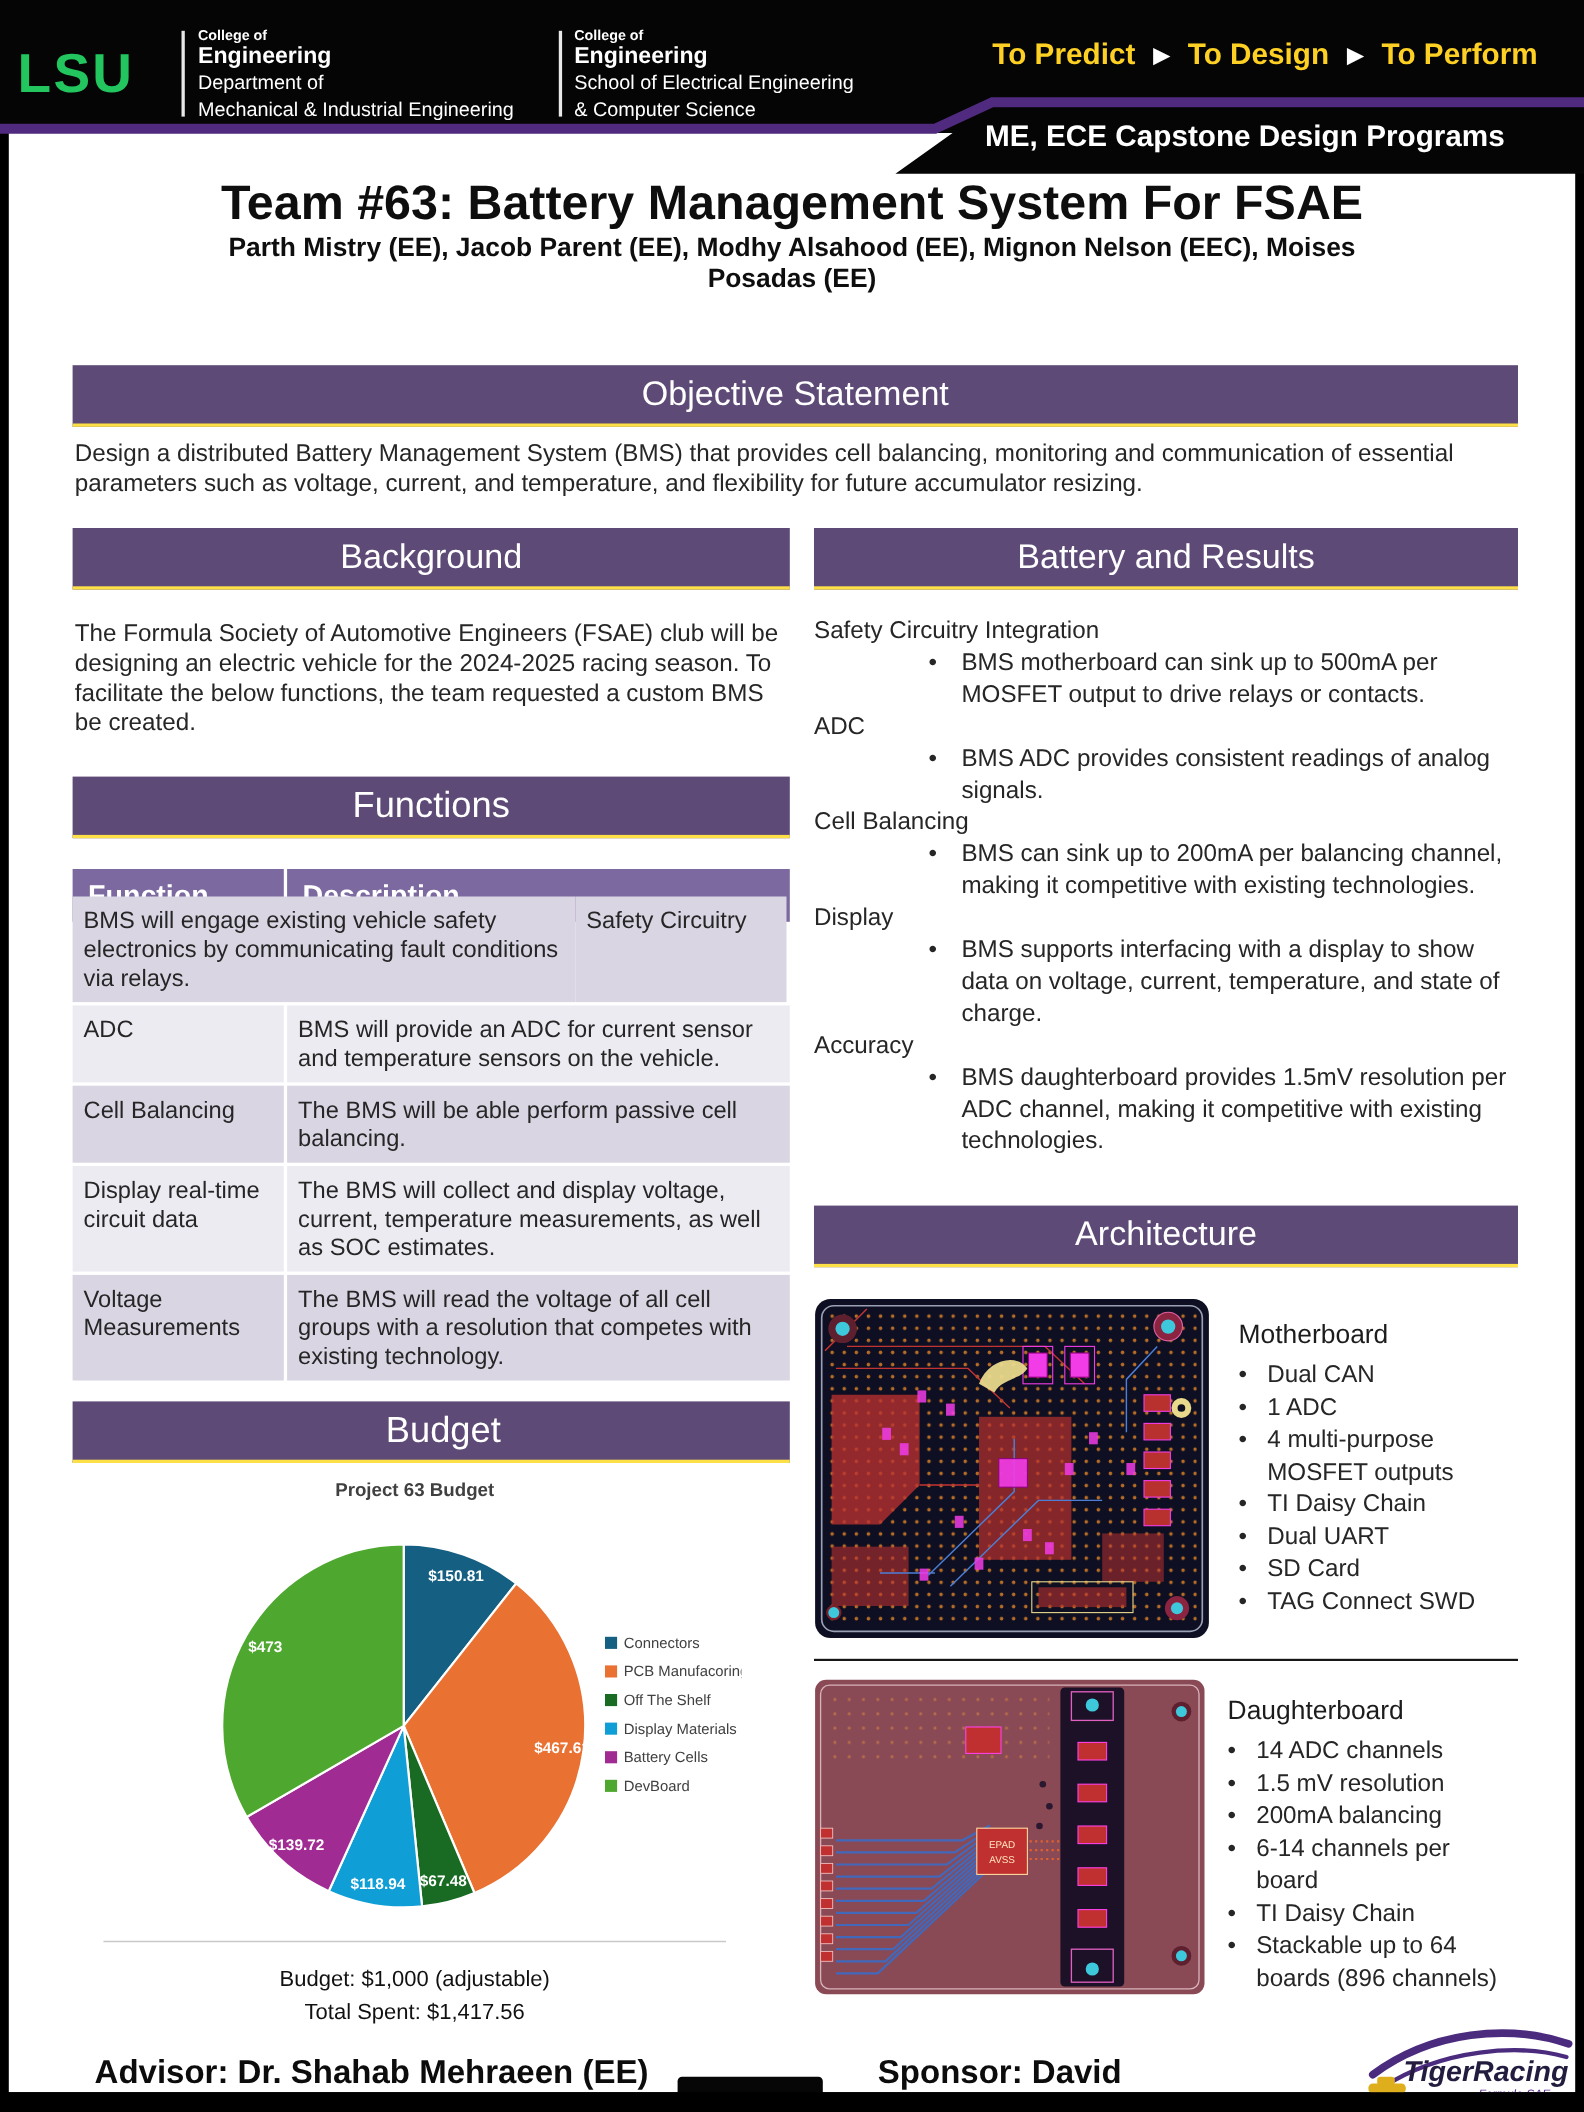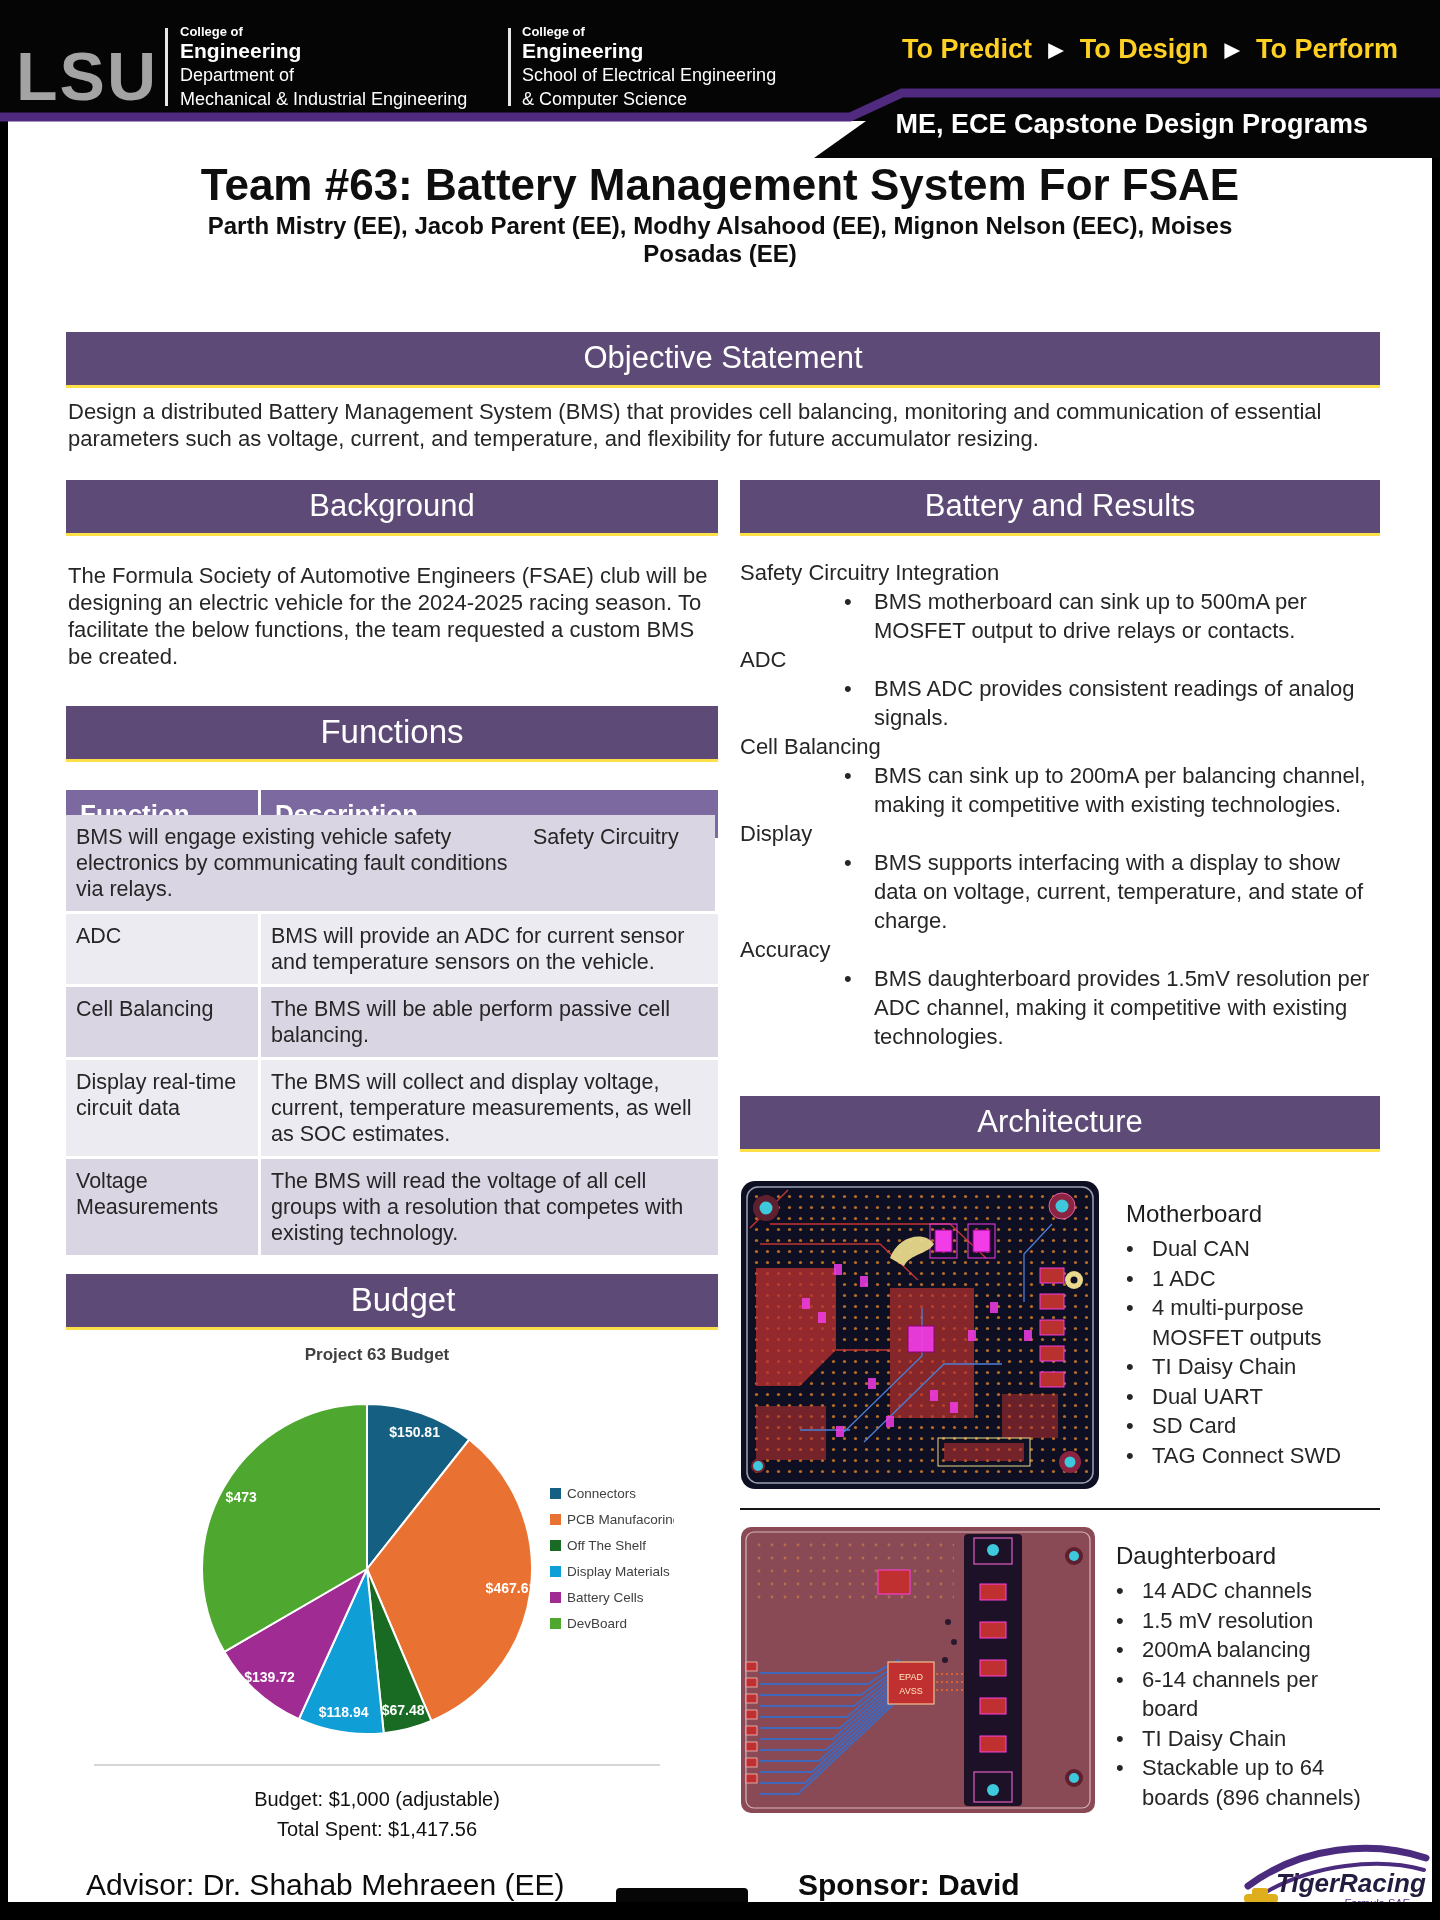--- a/index.html
+++ b/index.html
@@ -3,21 +3,21 @@
 <meta charset="utf-8">
 <style>
   html,body{margin:0;padding:0;background:#000;}
   #poster{position:relative;width:1440px;height:1920px;background:#000;overflow:hidden;
           font-family:"Liberation Sans",sans-serif;color:#1f1f1f;}
   .abs{position:absolute;}
   #page{position:absolute;left:8px;top:0;width:1424px;height:1902px;background:#fff;}
   
   #hdr-svg{position:absolute;left:0;top:0;}
   .hdr-text{position:absolute;color:#fff;}
-  #lsu-logo{left:16px;top:42px;font-size:68px;font-weight:bold;letter-spacing:2px;color:#a3a3a3;line-height:1;}
+  #lsu-logo{left:16px;top:42px;font-size:50px;font-weight:bold;letter-spacing:2px;color:#22c55e;line-height:1;}
   .hdr-bar{position:absolute;width:3px;height:78px;background:#e8e8e8;top:28px;}
   .college{position:absolute;top:24px;color:#fff;}
   .college .eyebrow{font-size:13px;font-weight:bold;line-height:15px;}
   .college .cname{font-size:21px;font-weight:bold;line-height:24px;}
   .college .cline{font-size:18px;font-weight:400;line-height:24px;}
   #motto{left:880px;top:34px;width:540px;text-align:center;font-size:27px;font-weight:bold;}
   .motto-part{color:#FDD023;}
   .motto-sep{color:#fff;font-size:19px;margin:0 9px;vertical-align:2px;}
   #programs{left:700px;top:109px;width:668px;text-align:right;font-size:27px;font-weight:bold;color:#fff;}
   
@@ -52,21 +52,21 @@
   #budget-lines{left:90px;top:1784px;width:574px;text-align:center;font-size:20px;line-height:30px;color:#111;}
   
   .arch-title{position:absolute;font-size:24px;color:#1c1c1c;}
   .arch-list{position:absolute;font-size:22px;line-height:29.5px;color:#262626;}
   .arch-bullet{display:flex;}
   .arch-bullet .dot{width:26px;flex:none;}
   #mb-list .txt{width:228px;}
   #db-list .txt{width:238px;}
   #arch-divider{left:740px;top:1508px;width:640px;height:2px;background:#161616;}
   
-  #advisor{left:86px;top:1868px;font-size:30px;font-weight:normal;color:#0c0c0c;}
+  #advisor{left:86px;top:1868px;font-size:30px;font-weight:bold;color:#0c0c0c;}
   #sponsor{left:798px;top:1868px;font-size:30px;font-weight:bold;color:#0c0c0c;}
   #bottom-bar{left:0;top:1902px;width:1440px;height:18px;background:#000;}
   #bottom-box{left:616px;top:1888px;width:132px;height:28px;background:#060606;border-radius:4px;}
   .pcb{position:absolute;}
 </style>
 </head>
 <body>
 
 <div id="poster">
   <div id="page"></div>

